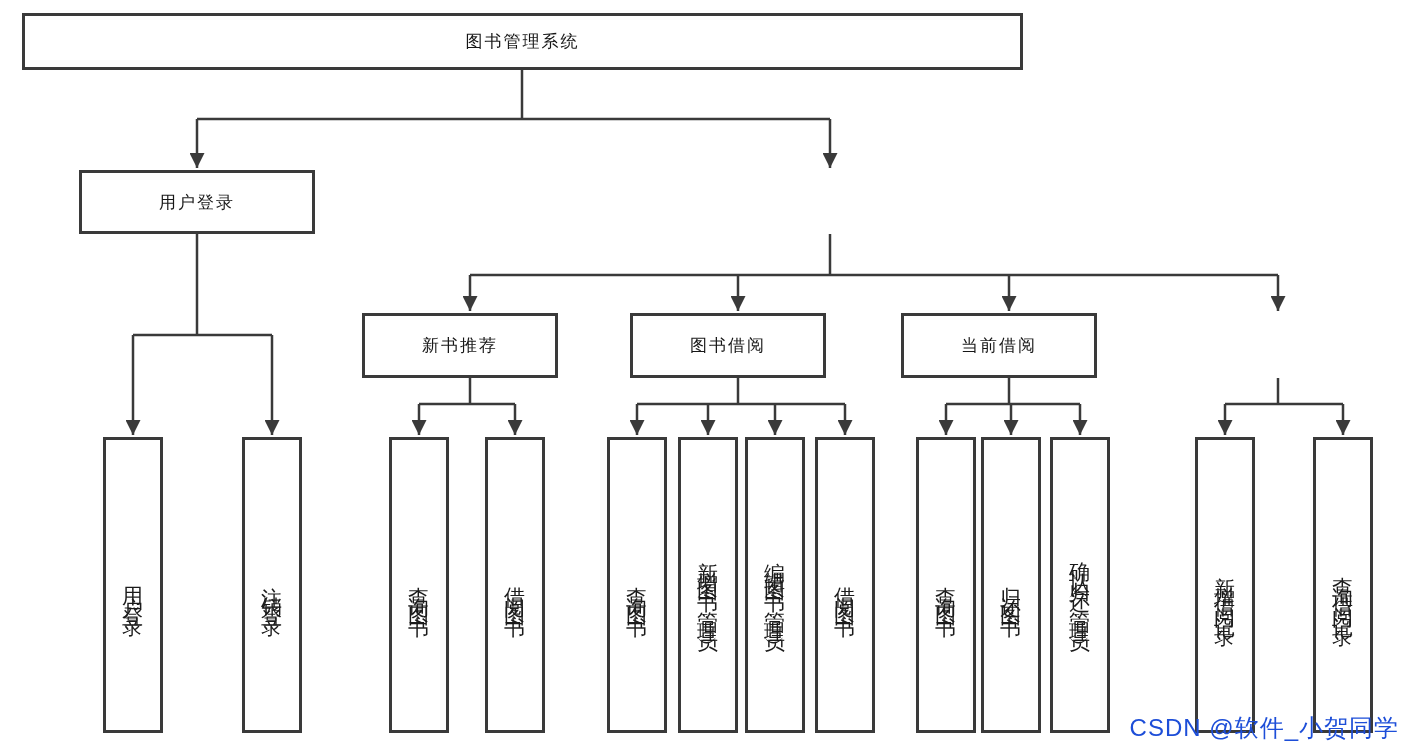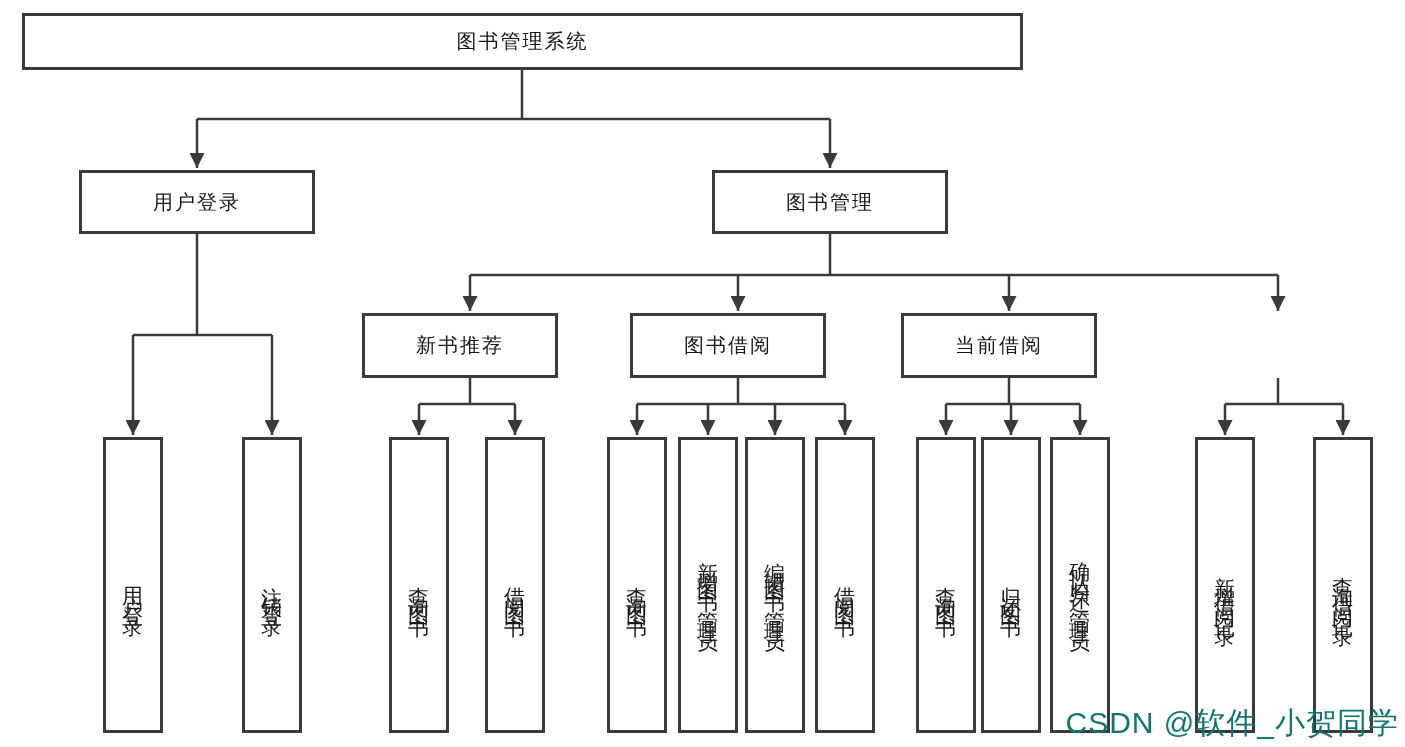--- a/index.html
+++ b/index.html
@@ -9,40 +9,40 @@
   #wires { position: absolute; left: 0; top: 0; width: 1405px; height: 747px; }
   .box {
     position: absolute;
     border: 3px solid #3a3a3a;
     background: #ffffff;
     display: flex;
     align-items: center;
     justify-content: center;
     color: #161616;
   }
-  .h  { font-size: 20px; letter-spacing: 2px; }
+  .h  { font-size: 17px; letter-spacing: 2px; }
   .lvl1 { left: 22px;  top: 13px;  width: 1001px; height: 57px; }
   .lvl2 { top: 170px; width: 236px; height: 64px; }
   .lvl3 { top: 313px; width: 196px; height: 65px; }
   .leaf { top: 437px; width: 60px; height: 296px; }
   .leaf span {
     writing-mode: vertical-rl;
     text-orientation: mixed;
     font-size: 21px;
     letter-spacing: 10px;
     line-height: 1;
     margin-bottom: -10px;
     color: #1b1b1b;
   }
   .watermark {
     position: absolute;
     right: 6px;
     bottom: 3px;
-    font-size: 30px;
-    color: #0f766e;
+    font-size: 24px;
+    color: #1d4ed8;
     letter-spacing: 1px;
     z-index: 5;
     white-space: nowrap;
   }
 </style>
 </head>
 <body>
 
 <div id="stage">
 
@@ -96,23 +96,20 @@
     </g>
   </svg>
 
   <div class="box lvl1 h">
     <span>图书管理系统</span>
   </div>
 
   <div class="box lvl2 h" style="left:79px;">
     <span>用户登录</span>
   </div>
-  <div class="box lvl2 h" style="left:712px;">
-    <span>图书管理</span>
-  </div>
 
   <div class="box lvl3 h" style="left:362px;">
     <span>新书推荐</span>
   </div>
   <div class="box lvl3 h" style="left:630px;">
     <span>图书借阅</span>
   </div>
   <div class="box lvl3 h" style="left:901px;">
     <span>当前借阅</span>
   </div>

